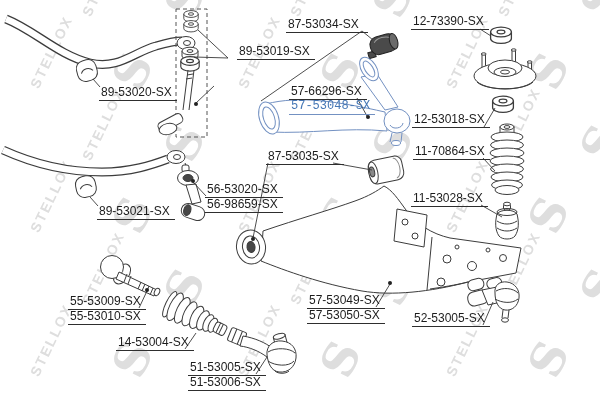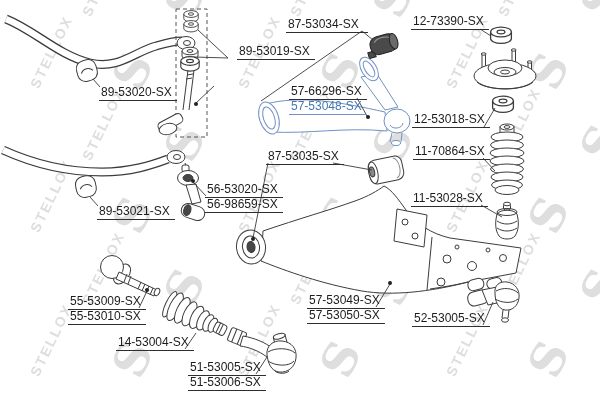--- a/index.html
+++ b/index.html
@@ -8,21 +8,21 @@
   .wm{position:absolute;inset:0;z-index:0;}
   .wm span{position:absolute;color:var(--wm,#dedede);font-weight:bold;
            transform:rotate(-64deg);white-space:nowrap;user-select:none;}
   .wm .logo{font-family:"DejaVu Serif",serif;font-size:46px;}
   .wm .word{font-size:14px;letter-spacing:2px;}
   svg.diagram{position:absolute;left:0;top:0;z-index:1;}
   .labels{position:absolute;inset:0;z-index:2;}
   .label{position:absolute;font-size:12px;line-height:13px;color:#1c1c1c;
          border-bottom:1px solid #2e2e2e;padding:0 5px 1px 2px;white-space:nowrap;
          cursor:pointer;}
-  .label.hl{color:var(--hl,#4577b5);border-color:var(--hl2,#7391c2);}
+  .label.hl{color:var(--hl,#4577b5);border-color:var(--hl2,#7391c2);font-family:Liberation Mono, monospace;}
 </style>
 </head>
 <body>
 
 <div class="stage">
 
   <div class="wm" id="wm">
       <span class="logo" style="left: -40px; top: -28px;">S</span>
       <span class="word" style="left: 64px; top: -28px;">STELLOX</span>
       <span class="logo" style="left: 168px; top: -28px;">S</span>

